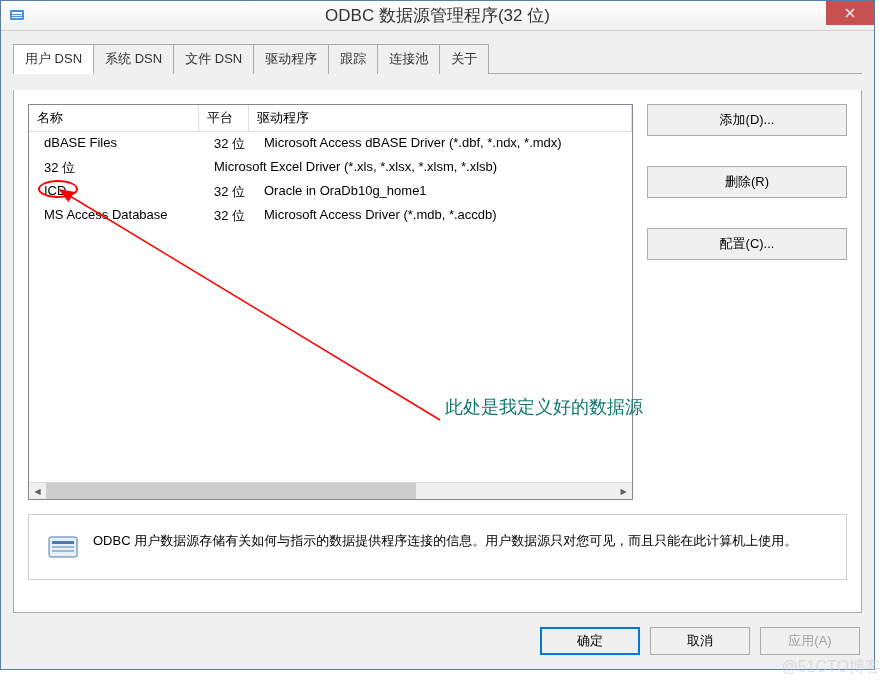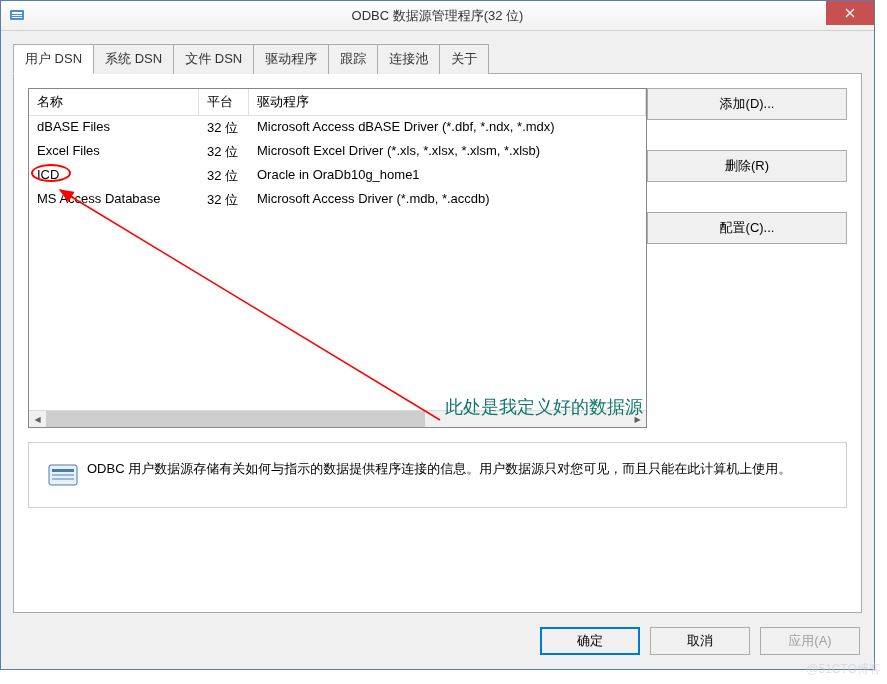--- a/index.html
+++ b/index.html
@@ -2,75 +2,75 @@
 <html><head>
   <meta charset="utf-8">
   <style>
     * { box-sizing: border-box; margin: 0; padding: 0; font-family: "Microsoft YaHei", "Segoe UI", Tahoma, sans-serif; }
     body { background: #fff; width: 887px; height: 684px; overflow: hidden; position: relative; }
     
     .window { width: 875px; height: 670px; border: 1px solid #5a7ca8; background: #f0f0f0; position: relative; }
     
     .titlebar { height: 30px; background: linear-gradient(#fff, #f0f0f0); display: flex; align-items: center; justify-content: center; position: relative; border-bottom: 1px solid #d0d0d0; }
     .titlebar-icon { position: absolute; left: 8px; top: 6px; width: 16px; height: 16px; }
-    .titlebar-title { font-size: 13px; color: #333; }
+    .titlebar-title { font-size: 17px; color: #333; }
     .titlebar-btns { position: absolute; right: 0; top: 0; display: flex; }
     .close-btn { width: 48px; height: 24px; background: #c75050; color: #fff; display: flex; align-items: center; justify-content: center; font-size: 12px; cursor: pointer; }
     .close-btn svg { width: 10px; height: 10px; }
     
     .content { padding: 12px; height: calc(100% - 30px); display: flex; flex-direction: column; }
     
-    .tabs { display: flex; border-bottom: 1px solid #acacac; margin-bottom: 0; }
+    .tabs { display: flex; border-bottom: 1px solid #acacac; margin-bottom: 16px; }
     .tab { padding: 5px 11px; font-size: 13px; background: #f0f0f0; border: 1px solid #acacac; border-bottom: none; margin-right: -1px; cursor: pointer; position: relative; top: 1px; color: #333; }
     .tab.active { background: #fff; border-bottom: 1px solid #fff; z-index: 2; }
     
     .tab-panel { background: #fff; border: 1px solid #acacac; border-top: none; padding: 14px; flex: 1; display: flex; flex-direction: column; }
     
     .section-label { font-size: 13px; margin-bottom: 6px; color: #000; }
     .section-label u { text-decoration: underline; }
     
-    .main-row { display: flex; height: 340px; }
+    .main-row { display: flex; gap: 14px; height: 396px; }
     
     .table-wrap { flex: 1; border: 1px solid #828790; background: #fff; display: flex; flex-direction: column; overflow: hidden; }
     .table-head { display: flex; background: #fff; border-bottom: 1px solid #e0e0e0; }
     .th { padding: 4px 8px; font-size: 13px; border-right: 1px solid #e0e0e0; text-align: left; font-weight: normal; color: #000; }
     .th:nth-child(1) { width: 170px; }
     .th:nth-child(2) { width: 50px; }
     .th:nth-child(3) { flex: 1; }
     
-    .table-body { flex: 1; overflow: hidden; position: relative; }
+    .table-body { flex: 1; overflow: hidden; position: relative; margin-left: 7px; }
     .tr { display: flex; font-size: 13px; }
     .td { padding: 3px 8px; white-space: nowrap; color: #000; }
     .td:nth-child(1) { width: 170px; }
     .td:nth-child(2) { width: 50px; }
     .td:nth-child(3) { flex: 1; overflow: hidden; }
     
     .highlight-ellipse { position: absolute; border: 2px solid red; border-radius: 50%; pointer-events: none; }
     
     .hscroll { height: 17px; background: #f0f0f0; border-top: 1px solid #dcdcdc; display: flex; align-items: center; }
     .hscroll-btn { width: 17px; height: 17px; background: #f0f0f0; display: flex; align-items: center; justify-content: center; font-size: 8px; color: #606060; cursor: pointer; }
     .hscroll-track { flex: 1; height: 17px; background: #f0f0f0; position: relative; }
     .hscroll-thumb { position: absolute; left: 0; width: 65%; height: 100%; background: #cdcdcd; }
     
     .side-btns { width: 200px; display: flex; flex-direction: column; gap: 30px; padding-top: 0; }
     .win-btn { height: 32px; background: #f0f0f0; border: 1px solid #acacac; font-size: 13px; cursor: pointer; display: flex; align-items: center; justify-content: center; color: #000; }
     
-    .info-box { margin-top: 14px; border: 1px solid #d0d0d0; padding: 16px 18px; display: flex; gap: 8px; }
+    .info-box { margin-top: 14px; border: 1px solid #d0d0d0; padding: 16px 18px; display: flex; gap: 14px; }
     .info-icon { width: 32px; height: 32px; flex-shrink: 0; }
     .info-text { font-size: 13px; line-height: 1.6; color: #000; }
     
     .dialog-btns { display: flex; justify-content: flex-end; gap: 10px; padding: 14px 2px 2px; }
     .dlg-btn { width: 100px; height: 28px; background: #f0f0f0; border: 1px solid #acacac; font-size: 13px; cursor: pointer; color: #000; }
     .dlg-btn.primary { border: 2px solid #0078d7; }
     .dlg-btn.disabled { color: #a0a0a0; cursor: default; }
     
     .annotation { position: absolute; color: #0f766e; font-size: 18px; font-family: "Microsoft YaHei", sans-serif; pointer-events: none; }
     .arrow-svg { position: absolute; pointer-events: none; }
     
-    .watermark { position: absolute; right: 6px; bottom: 6px; color: #ccc; font-size: 12px; opacity: 0.6; }
+    .watermark { position: absolute; right: 6px; bottom: 6px; color: #ccc; font-size: 16px; opacity: 0.6; }
   </style>
 </head>
 <body>
 
 <div class="window">
   <div class="titlebar">
     <span class="titlebar-icon">
       <svg viewBox="0 0 16 16">
           <rect x="1" y="3" width="14" height="10" fill="#4a90d9" rx="1"></rect>
           <rect x="3" y="5" width="10" height="2" fill="#fff"></rect>
@@ -109,21 +109,20 @@
             <div class="th">平台</div>
             <div class="th">驱动程序</div>
           </div>
           <div class="table-body">
             <div class="tr">
               <div class="td">dBASE Files</div>
               <div class="td">32 位</div>
               <div class="td">Microsoft Access dBASE Driver (*.dbf, *.ndx, *.mdx)</div>
             </div>
             <div class="tr">
-              <div class="td">Excel Files</div>
               <div class="td">32 位</div>
               <div class="td">Microsoft Excel Driver (*.xls, *.xlsx, *.xlsm, *.xlsb)</div>
             </div>
             <div class="tr">
               <div class="td">ICD</div>
               <div class="td">32 位</div>
               <div class="td">Oracle in OraDb10g_home1</div>
             </div>
             <div class="tr">
               <div class="td">MS Access Database</div>

